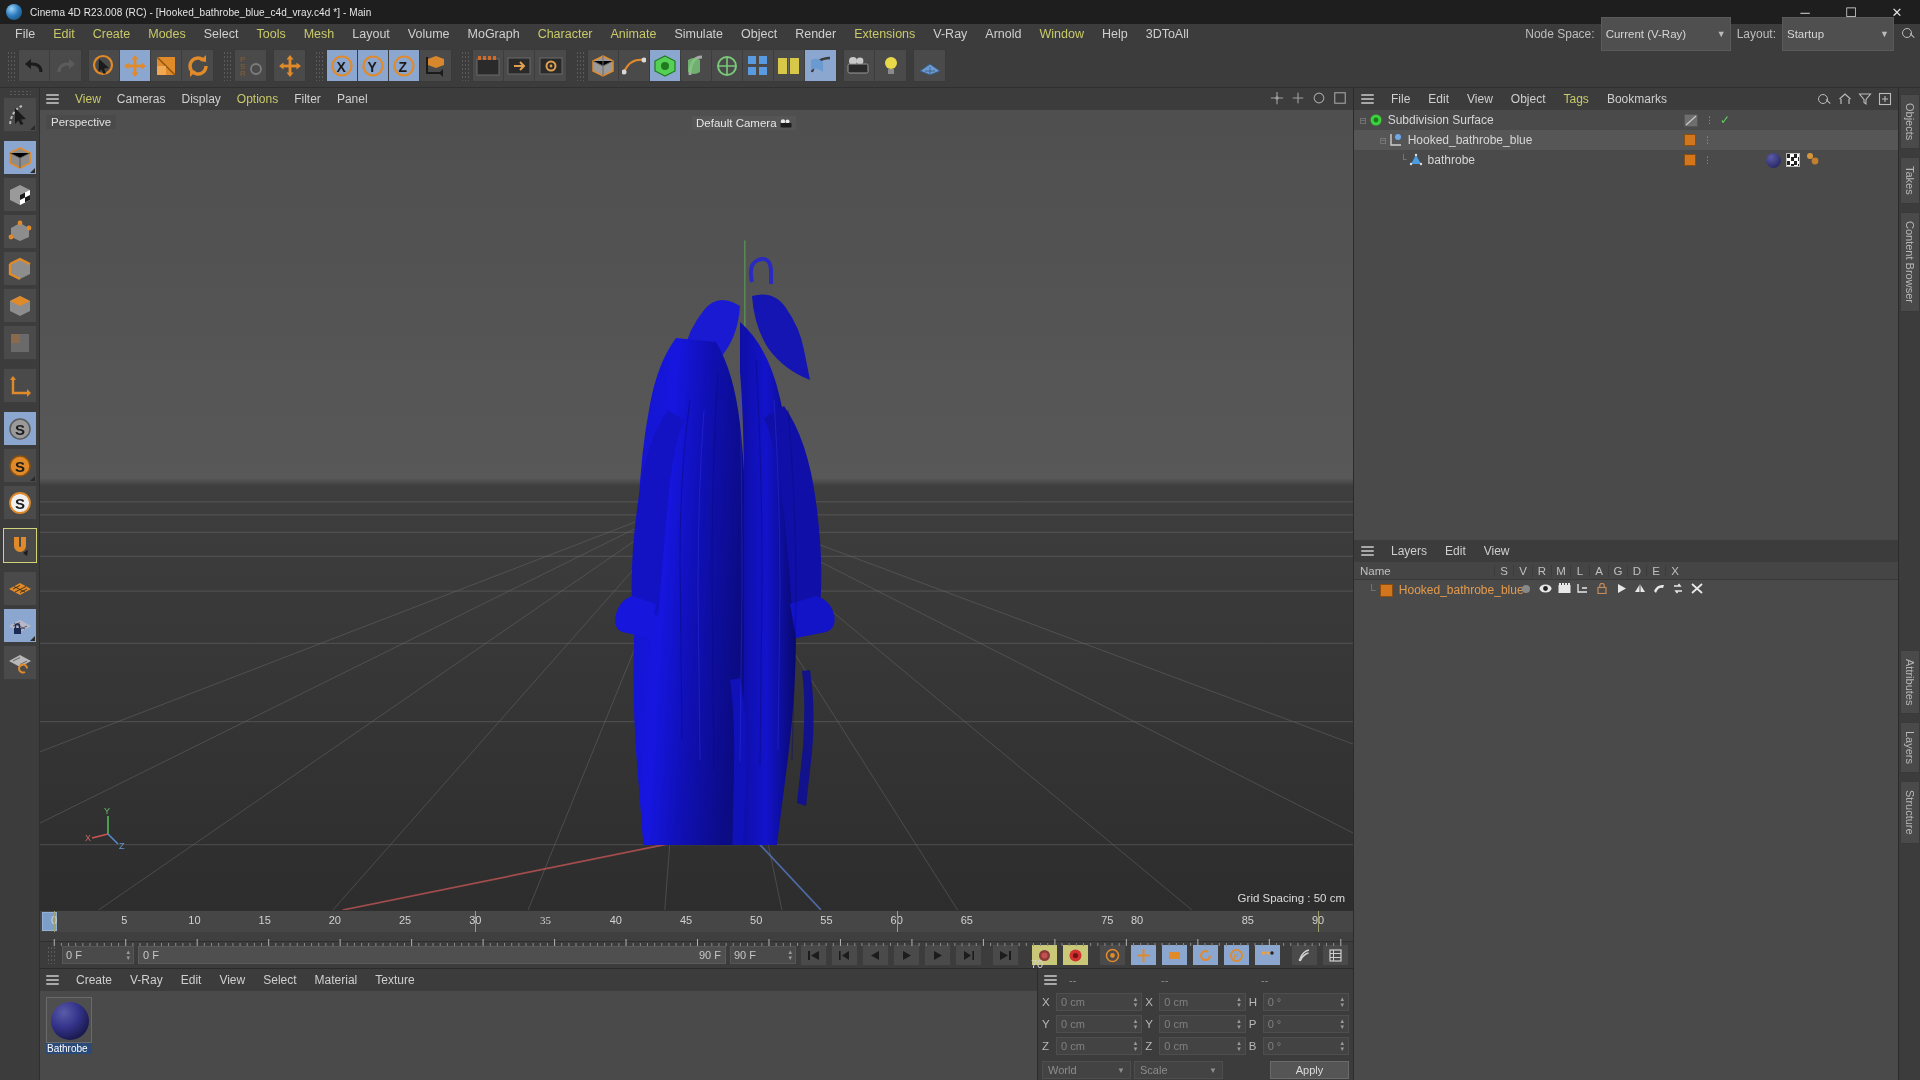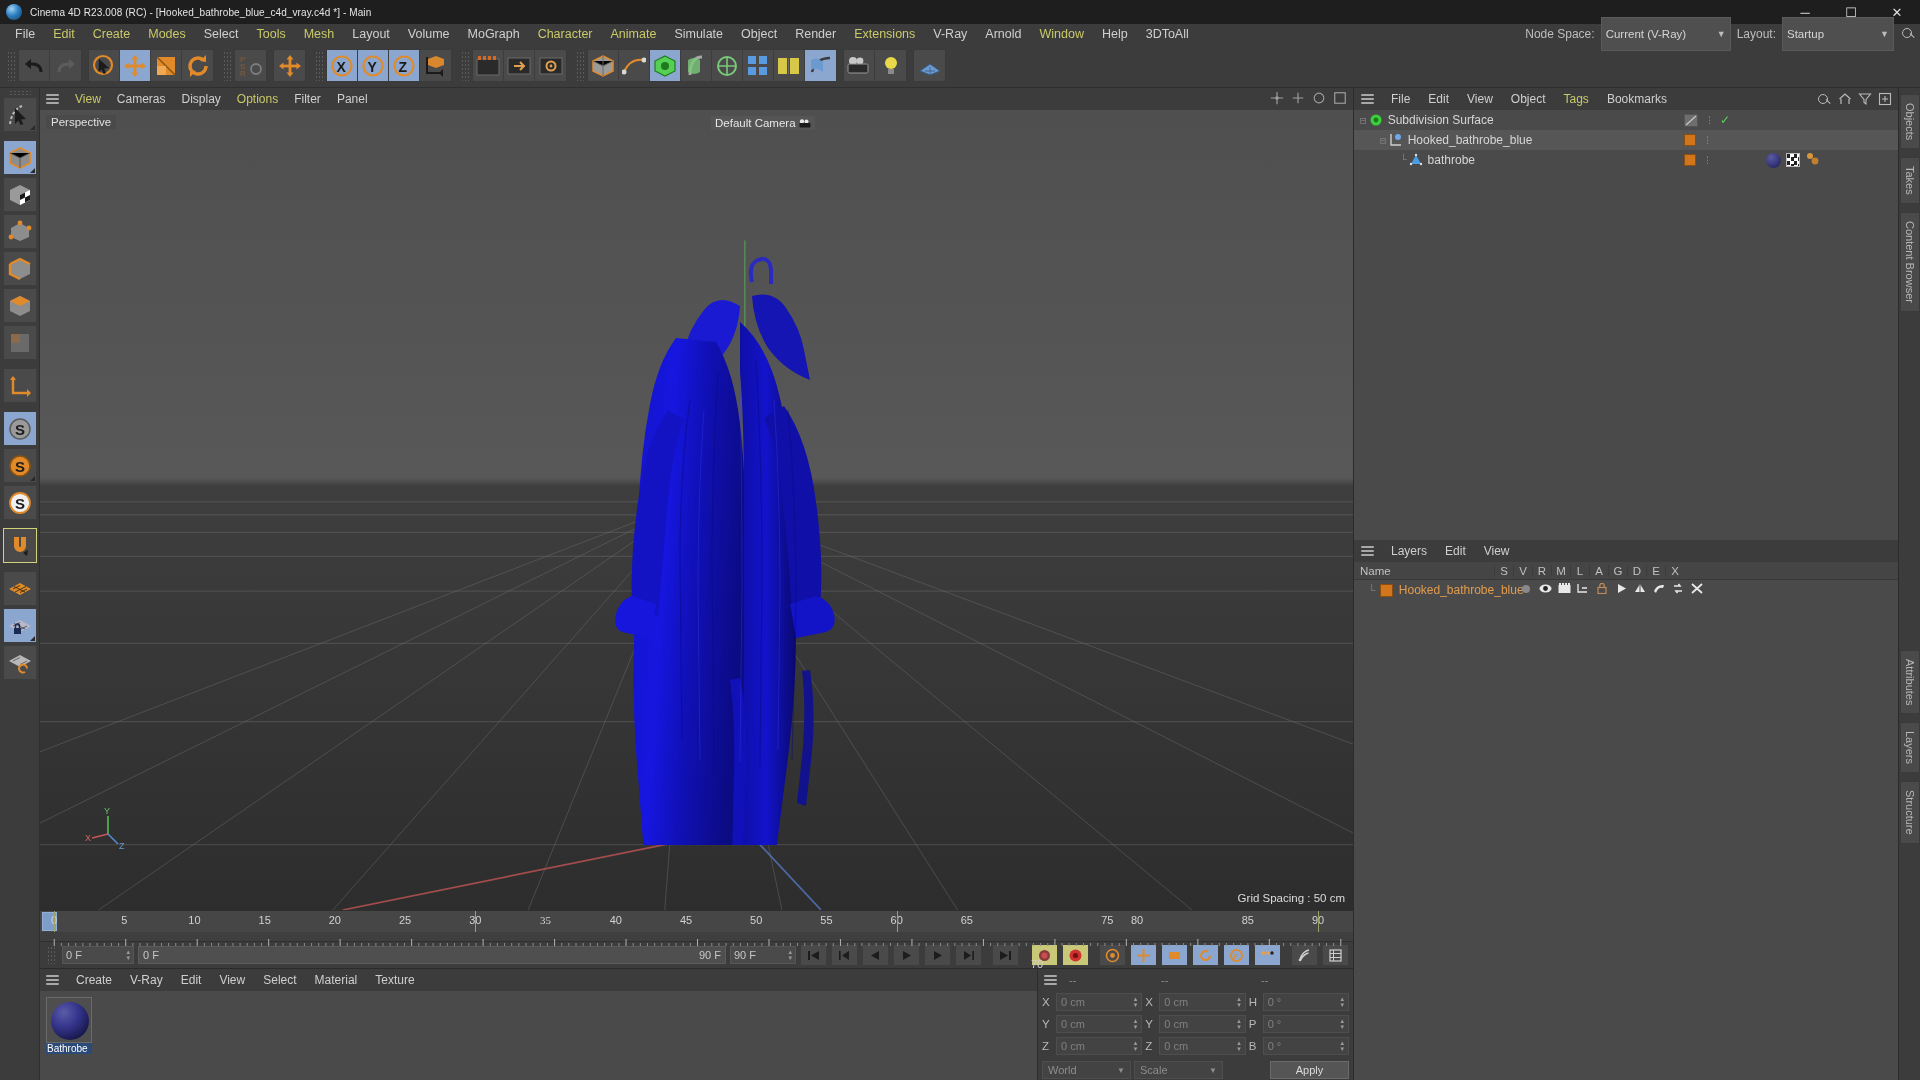--- a/index.html
+++ b/index.html
@@ -714,21 +714,21 @@
             <path d="M748 300 q8 90 8 190 l-4 160"></path>
           </g>
           <g stroke="#3b3bf0" stroke-width="1" opacity=".35" fill="none">
             <path d="M664 300 q-6 80 -6 180 l2 170"></path>
             <path d="M700 270 q2 100 2 210 l-2 172"></path>
             <path d="M734 290 q6 90 6 190 l-2 160"></path>
           </g>
         </svg>
 
         <div class="persp-lbl">Perspective</div>
-        <div class="cam-lbl" style="left:671px; top:6px;">
+        <div class="cam-lbl" style="left:652px; top:6px;">
           <span>Default Camera</span>
           <svg width="12" height="9" viewBox="0 0 12 9">
             <circle cx="3" cy="2.5" r="2.2" fill="#e8e8e8"></circle>
               <circle cx="7.5" cy="2.5" r="2" fill="#e8e8e8"></circle>
             <rect x="0.5" y="4" width="11" height="4.5" rx="0.8" fill="#1c1c1c"></rect>
           </svg>
         </div>
         <div class="grid-lbl">Grid Spacing : 50 cm</div>
 
         <svg class="axis-gizmo" viewBox="0 0 46 46">

